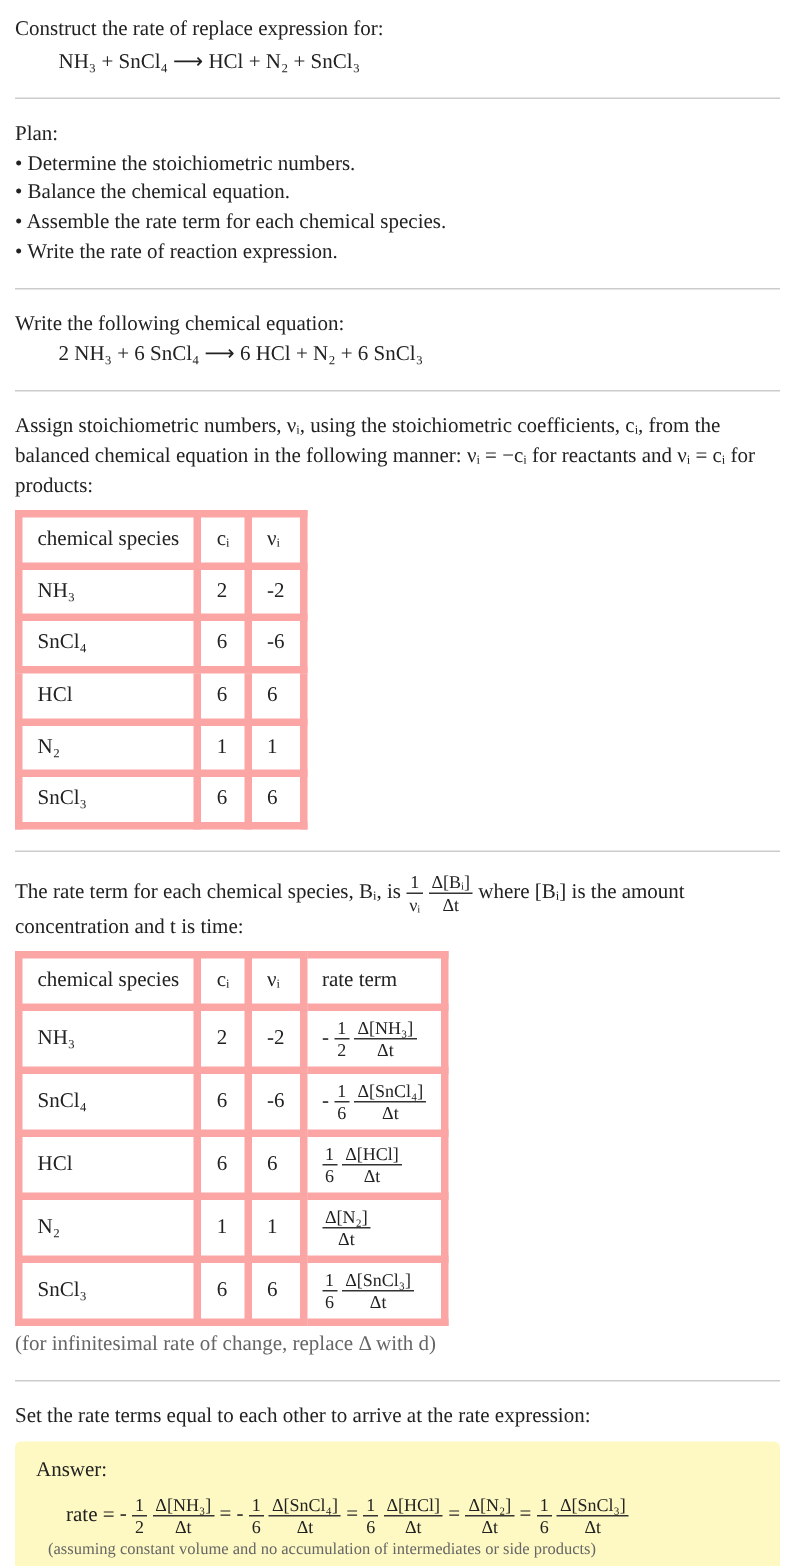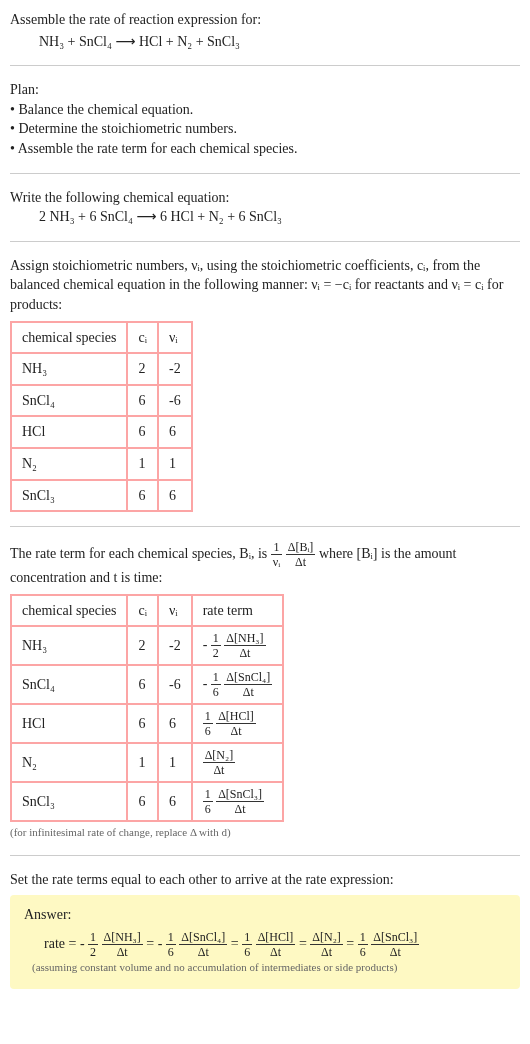--- a/index.html
+++ b/index.html
@@ -20,21 +20,21 @@
   .equation {
     font-family: Georgia, serif;
     margin-left: 29px;
   }
   .plan-line { margin: 0; }
   table.species {
     border-collapse: collapse;
     margin-top: 6px;
   }
   table.species th, table.species td {
-    border: 2px solid #fca5a5;
+    border: 5px solid #fca5a5;
     padding: 5px 10px;
     text-align: left;
     font-weight: normal;
     font-size: 14px;
     vertical-align: middle;
   }
   table.species th { background: #fff; }
   .frac {
     display: inline-block;
     text-align: center;
@@ -45,21 +45,21 @@
   .frac .num {
     display: block;
     padding: 0 2px 1px;
     border-bottom: 1px solid #333;
   }
   .frac .den {
     display: block;
     padding: 1px 2px 0;
   }
   .note {
-    font-size: 11px;
+    font-size: 14px;
     color: #666;
     margin-top: 3px;
   }
   .answer-box {
     background: #fef9c3;
     border-radius: 4px;
     padding: 10px 14px 14px;
     margin-top: 6px;
   }
   .answer-box .ans-label {
@@ -74,31 +74,32 @@
     font-size: 11px;
     color: #666;
     margin-left: 8px;
   }
   .section-intro { margin: 0 0 2px; }
 </style>
 </head>
 <body>
 
 <div>
-  <div class="section-intro">Assemble the rate of reaction expression for:</div>
+  <div class="section-intro">Construct the rate of replace expression for:</div>
   <div class="equation">NH₃ + SnCl₄ ⟶ HCl + N₂ + SnCl₃</div>
 </div>
 
 <hr class="sep">
 
 <div>
   <div>Plan:</div>
+  <p class="plan-line">• Determine the stoichiometric numbers.</p>
   <p class="plan-line">• Balance the chemical equation.</p>
-  <p class="plan-line">• Determine the stoichiometric numbers.</p>
   <p class="plan-line">• Assemble the rate term for each chemical species.</p>
+  <p class="plan-line">• Write the rate of reaction expression.</p>
 </div>
 
 <hr class="sep">
 
 <div>
   <div>Write the following chemical equation:</div>
   <div class="equation">2 NH₃ + 6 SnCl₄ ⟶ 6 HCl + N₂ + 6 SnCl₃</div>
 </div>
 
 <hr class="sep">

